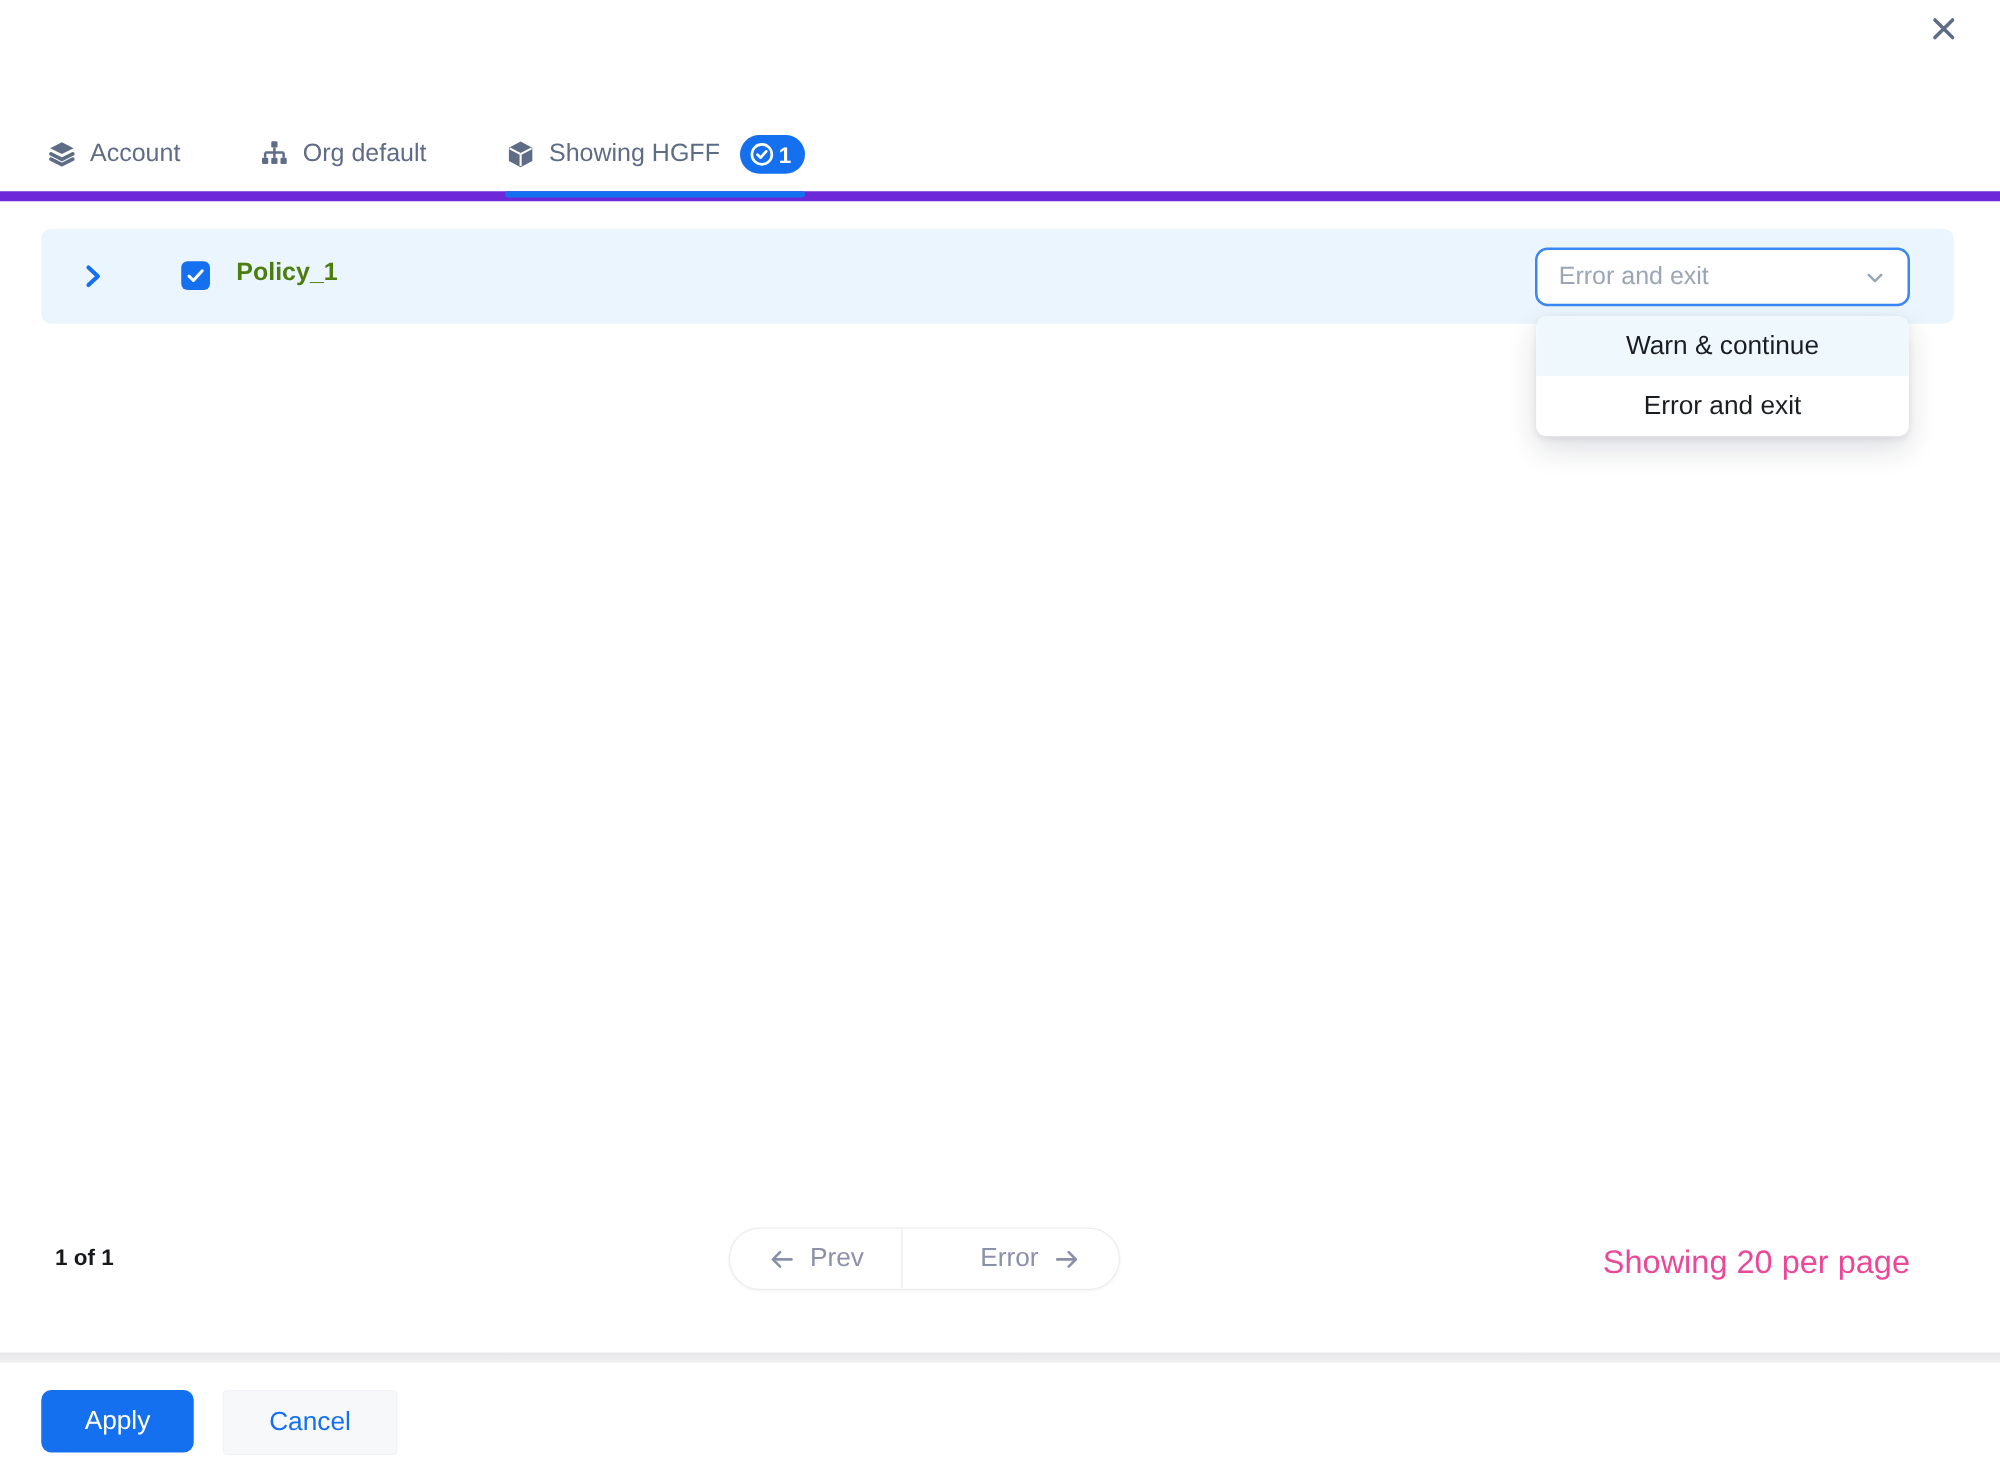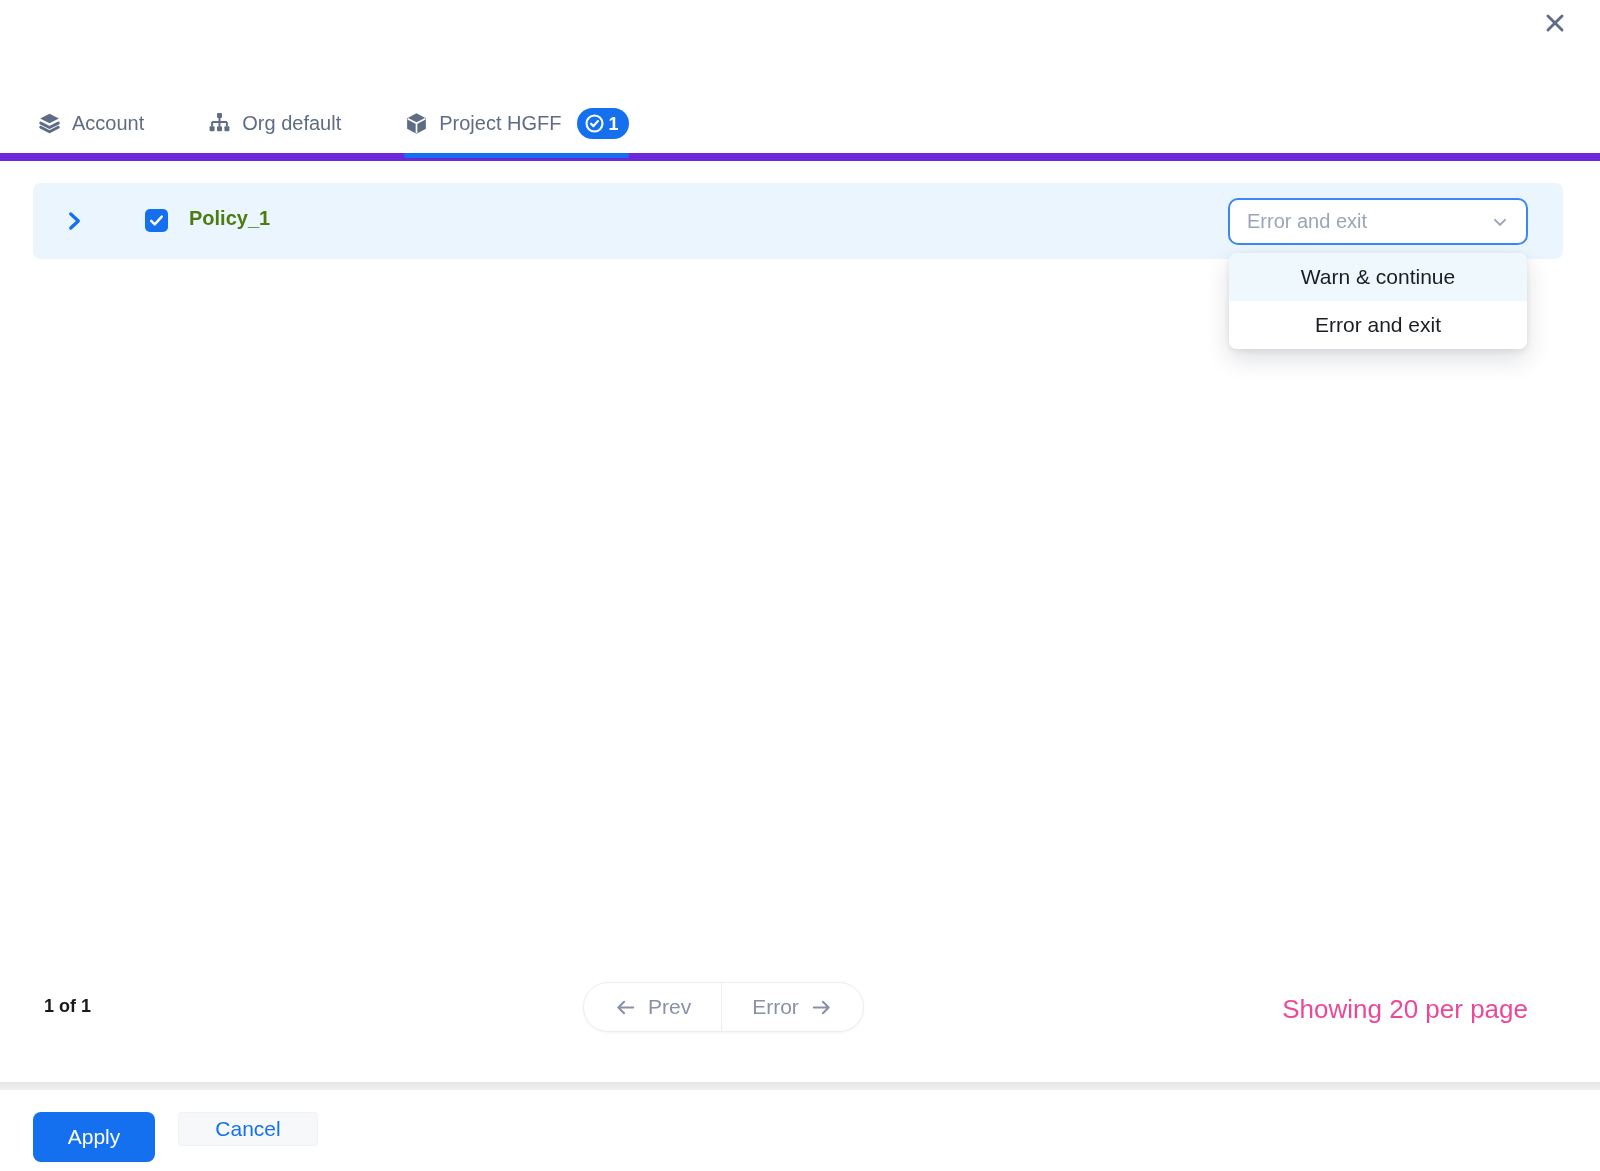--- a/index.html
+++ b/index.html
@@ -47,34 +47,34 @@
     box-shadow:0 10px 24px rgba(20,30,50,.14), 0 2px 6px rgba(20,30,50,.08); }
   .option { width:100%; text-align:center; padding:12px 17px; font-size:21px;
     color:#1a1d22; background:#fff; border:none; cursor:pointer; font-family:inherit; }
   .option.highlighted { background:#eef8fd; }
 
   
   .page-pos { position:absolute; left:44px; top:996px; font-size:18px;
     font-weight:600; color:#17191d; }
   .pager { position:absolute; left:583px; top:982px; height:50px; display:flex;
     background:#fff; border:1px solid #ededf1; border-radius:28px;
-    box-shadow:0 1px 3px rgba(0,0,0,.05); overflow:hidden; }
+    box-shadow:0 1px 3px rgba(0,0,0,.05); overflow:hidden;gap:32px; }
   .pager button { display:flex; align-items:center; gap:11px; padding:0 30px;
     background:none; border:none; color:#8a90a8; font-size:21px; cursor:pointer;
     font-family:inherit; }
   .pager .prev { border-right:1px solid #ececf1; }
   .per-page { position:absolute; right:72px; top:994px; font-size:26px; color:#ec4899; }
 
   
   .footer-divider { position:absolute; left:0; right:0; top:1082px; height:8px;
     background:linear-gradient(#e7e7e9,#f0f0f2); }
   .btn-apply { position:absolute; left:33px; top:1112px; width:122px; height:50px;
     background:#1570ef; color:#fff; font-size:21px; font-weight:500; border:none;
     border-radius:8px; cursor:pointer; font-family:inherit; }
-  .btn-cancel { position:absolute; left:178px; top:1112px; width:140px; height:34px;
+  .btn-cancel { position:absolute; left:178px; top:1112px; width:140px; height:52px;
     background:#f7f8fa; color:#1570ef; font-size:21px; font-weight:500;
     border:1px solid #f1f2f5; border-radius:4px; cursor:pointer; font-family:inherit; }
 
   svg { display:block; }
 </style>
 </head>
 <body>
 
 <div class="modal">
 
@@ -110,21 +110,21 @@
       <span>Org default</span>
     </button>
 
     <button class="tab active">
       <span>
         <svg width="25" height="25" viewBox="0 0 24 24" fill="none">
           <path d="M12 2.2 L21 7 V17 L12 21.8 L3 17 V7 Z" fill="#5f6c85"></path>
           <path d="M3.6 7.4 L12 11.8 L20.4 7.4 M12 11.8 V21" stroke="#ffffff" stroke-width="1.6"></path>
         </svg>
       </span>
-      <span>Project HGFF</span>
+      <span>Showing HGFF</span>
       <span class="badge">
         <span>
           <svg width="21" height="21" viewBox="0 0 20 20" fill="none">
             <circle cx="10" cy="10" r="7.6" stroke="#ffffff" stroke-width="2"></circle>
             <path d="M6.7 10.2 L9 12.5 L13.3 7.7" stroke="#ffffff" stroke-width="2.1" stroke-linecap="round" stroke-linejoin="round"></path>
           </svg>
         </span>
         <span>1</span>
       </span>
     </button>

